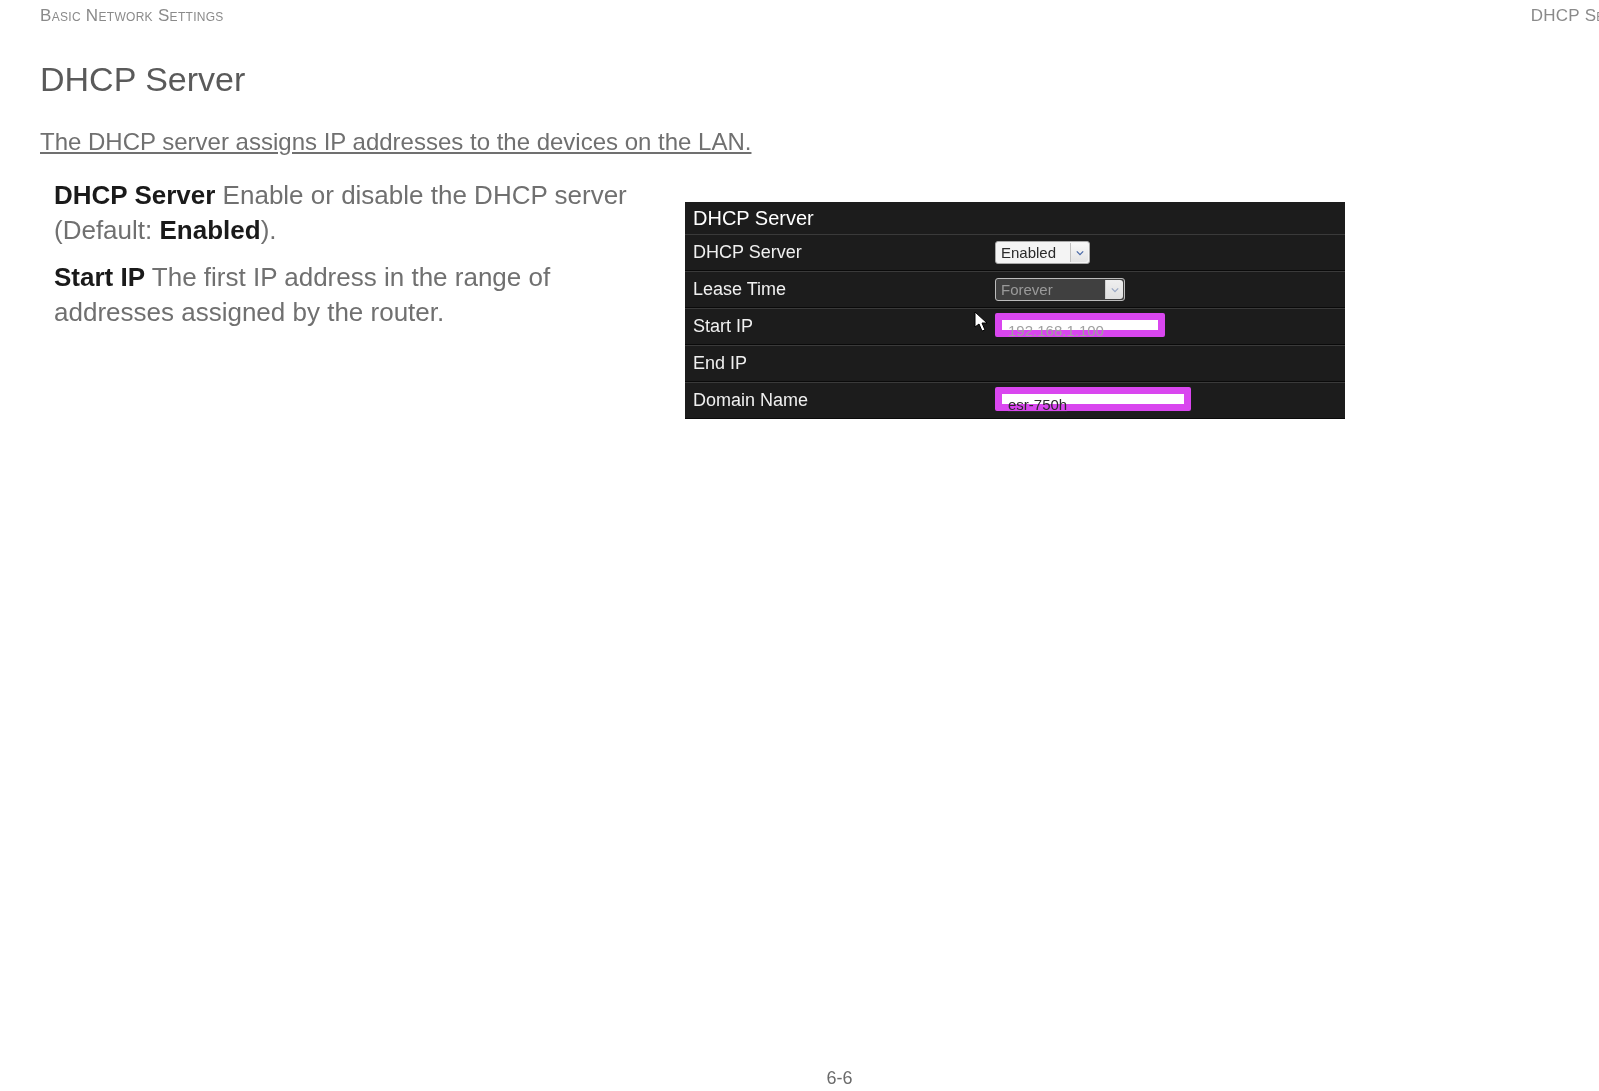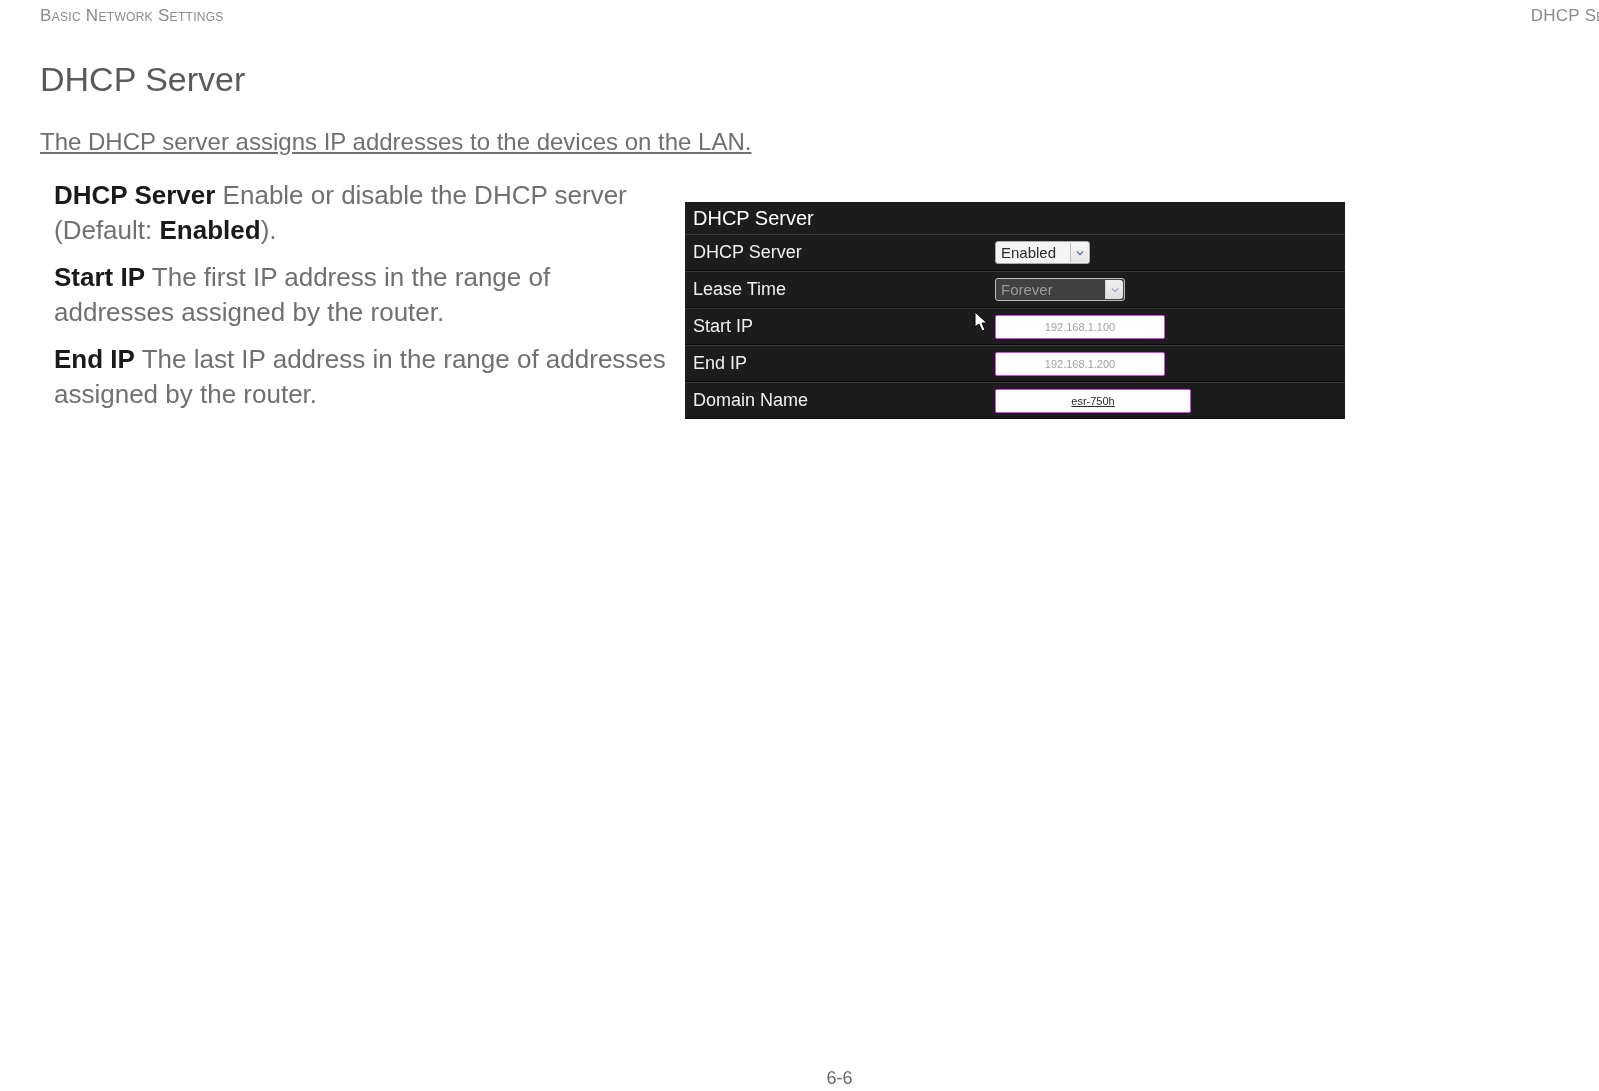--- a/index.html
+++ b/index.html
@@ -143,29 +143,28 @@
     justify-content: center;
   }
   .select-arrow svg { display:block; }
   .faux-select.disabled .select-arrow {
     background: linear-gradient(#efefef,#e0e0e0);
     border-left-color: #d0d0d0;
   }
   .faux-input {
     display: inline-block;
     background: #ffffff;
-    border: 1px solid #d946ef;
+    border: 7px solid #d946ef;
     border-radius: 2px;
     height: 24px;
     line-height: 22px;
-    font-size: 11px;
+    font-size: 15px;
     padding: 0 6px;
     width: 170px;
     color: #2a2a2a;
-    text-align: center;
   }
   .faux-input.ghost { color: #a0a0a0; }
   .faux-input.wide { width: 196px; text-decoration: underline; }
   .page-number {
     position: absolute;
     bottom: 2px;
     left: 50%;
     transform: translateX(-50%);
     font-size: 18px;
     color: #6a6a6a;
@@ -183,23 +182,20 @@
   <h1 class="page-title">DHCP Server</h1>
 
   <div class="intro-text">The DHCP server assigns IP addresses to the devices on the LAN.</div>
 
   <div class="definitions">
     <p>
       <strong>DHCP Server</strong><span>  Enable or disable the DHCP server (Default: </span><strong>Enabled</strong><span>).</span>
     </p>
     <p>
       <strong>Start IP</strong><span>  The first IP address in the range of addresses assigned by the router.</span>
-    </p>
-    <p>
-      <strong>End IP</strong><span>  The last IP address in the range of addresses assigned by the router.</span>
     </p>
   </div>
 
   <div class="screenshot-panel">
     <div class="panel-title">DHCP Server</div>
 
     <div class="panel-row">
       <div class="panel-label">DHCP Server</div>
       <div class="panel-control">
         <div class="faux-select enabled">
@@ -229,23 +225,20 @@
 
     <div class="panel-row">
       <div class="panel-label">Start IP</div>
       <div class="panel-control">
         <div class="faux-input ghost">192.168.1.100</div>
       </div>
     </div>
 
     <div class="panel-row">
       <div class="panel-label">End IP</div>
-      <div class="panel-control">
-        <div class="faux-input ghost">192.168.1.200</div>
-      </div>
     </div>
 
     <div class="panel-row">
       <div class="panel-label">Domain Name</div>
       <div class="panel-control">
         <div class="faux-input wide">esr-750h</div>
       </div>
     </div>
 
     <div class="cursor-overlay">

